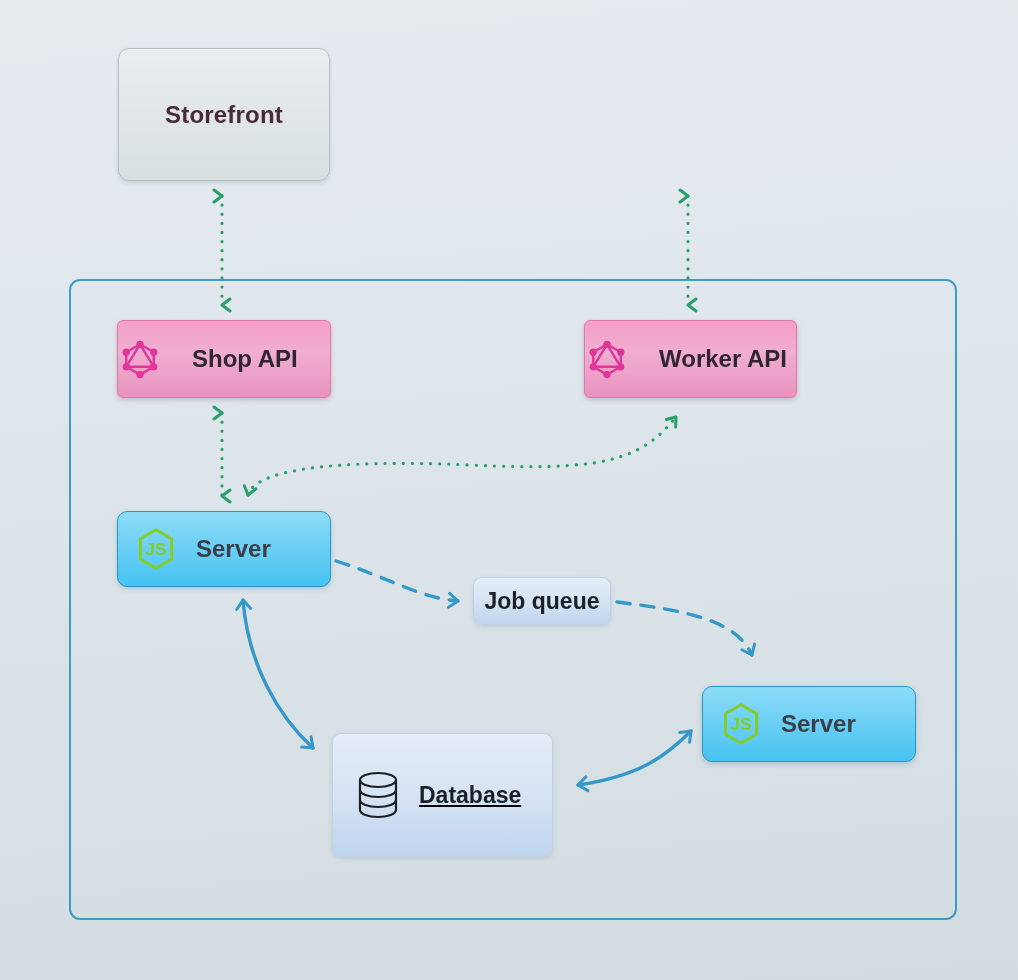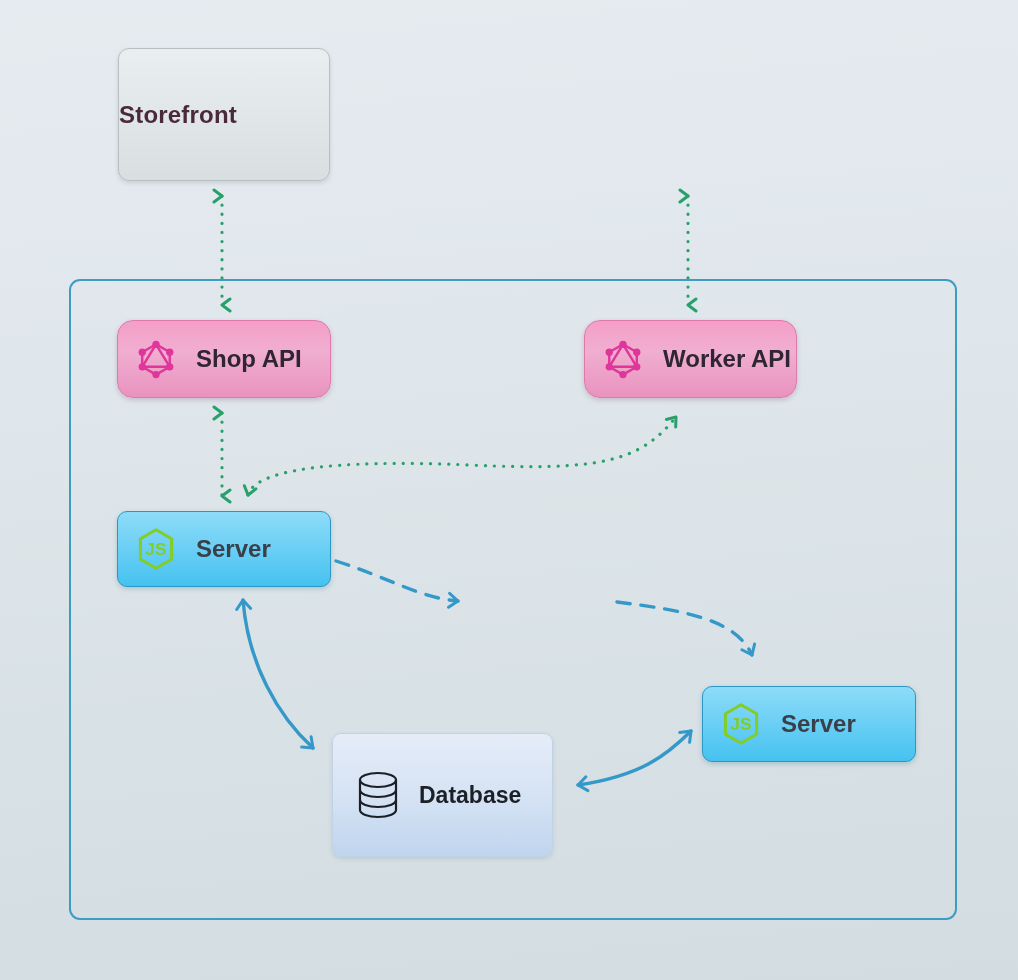--- a/index.html
+++ b/index.html
@@ -24,21 +24,21 @@
     width: 1018px;
     height: 980px;
     pointer-events: none;
   }
 
   .node {
     position: absolute;
     box-sizing: border-box;
     display: flex;
     align-items: center;
-    justify-content: flex-start;
+    justify-content: center;
     border-radius: 10px;
   }
   .node .label {
     font-weight: bold;
     white-space: nowrap;
   }
   .node .ico {
     display: inline-block;
     line-height: 0;
     flex: 0 0 auto;
@@ -54,25 +54,24 @@
   .client .label {
     font-size: 24px;
     color: #4a2a3a;
     letter-spacing: 0.2px;
   }
 
   
   .api {
     background: linear-gradient(180deg, #f59ec8 0%, #f0aed0 40%, #e993bf 100%);
     border: 1px solid #dd79ad;
-    border-radius: 16px;
+    border-radius: 6px;
     box-shadow: 0 2px 5px rgba(120,60,95,0.25);
-    padding-left: 16px;
     justify-content: flex-start;
-    gap: 18px;
+    gap: 30px;
   }
   .api .label {
     font-size: 24px;
     color: #2f2533;
   }
 
   
   .svc {
     background: linear-gradient(180deg, #8ddcf8 0%, #6ed0f5 45%, #45c2f0 100%);
     border: 1px solid #2e96c4;
@@ -95,20 +94,21 @@
     box-shadow: 0 2px 4px rgba(80,100,125,0.17);
   }
   .store .label {
     font-size: 23px;
     color: #1b1f26;
   }
   .store.with-icon {
     justify-content: flex-start;
     padding-left: 22px;
     gap: 18px;
+    text-decoration: underline;
   }
 
   
   .container-box {
     position: absolute;
     box-sizing: border-box;
     border: 2px solid #3d9cc4;
     border-radius: 11px;
     background: transparent;
   }
@@ -226,20 +226,23 @@
   <div class="node svc" style="left:117px; top:511px; width:214px; height:76px;">
     <span class="ico">
       <svg width="44" height="46" viewBox="0 0 48 50">
         <path d="M24,4 L41,13.8 L41,36.2 L24,46 L7,36.2 L7,13.8 Z" fill="none" stroke="#83cd29" stroke-width="3.4" stroke-linejoin="round"></path>
         <text x="24" y="32" text-anchor="middle" font-family="Liberation Sans, sans-serif" font-size="19" font-weight="bold" fill="#83cd29">JS</text>
       </svg>
     </span>
     <span class="label">Server</span>
   </div>
 
+  <div class="node store" style="left:473px; top:577px; width:138px; height:48px;">
+    <span class="label">Job queue</span>
+  </div>
 
   <div class="node svc" style="left:702px; top:686px; width:214px; height:76px;">
     <span class="ico">
       <svg width="44" height="46" viewBox="0 0 48 50">
         <path d="M24,4 L41,13.8 L41,36.2 L24,46 L7,36.2 L7,13.8 Z" fill="none" stroke="#83cd29" stroke-width="3.4" stroke-linejoin="round"></path>
         <text x="24" y="32" text-anchor="middle" font-family="Liberation Sans, sans-serif" font-size="19" font-weight="bold" fill="#83cd29">JS</text>
       </svg>
     </span>
     <span class="label">Server</span>
   </div>

